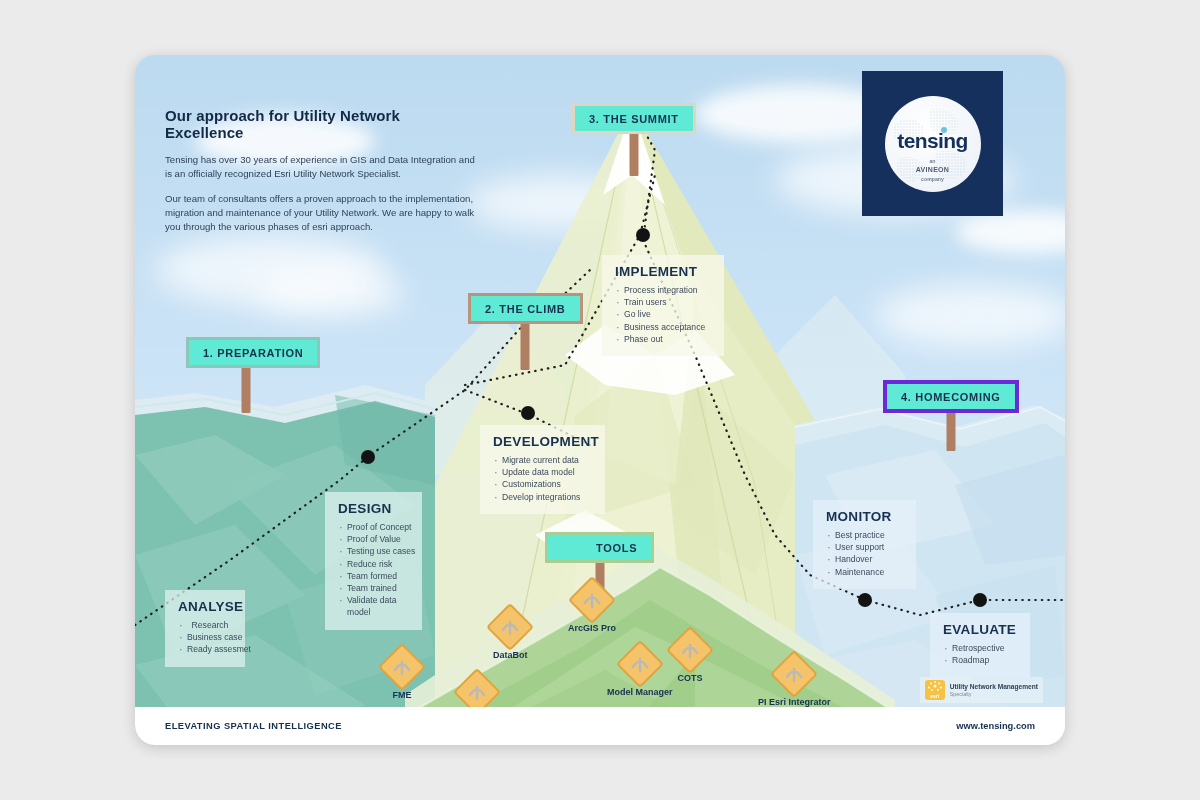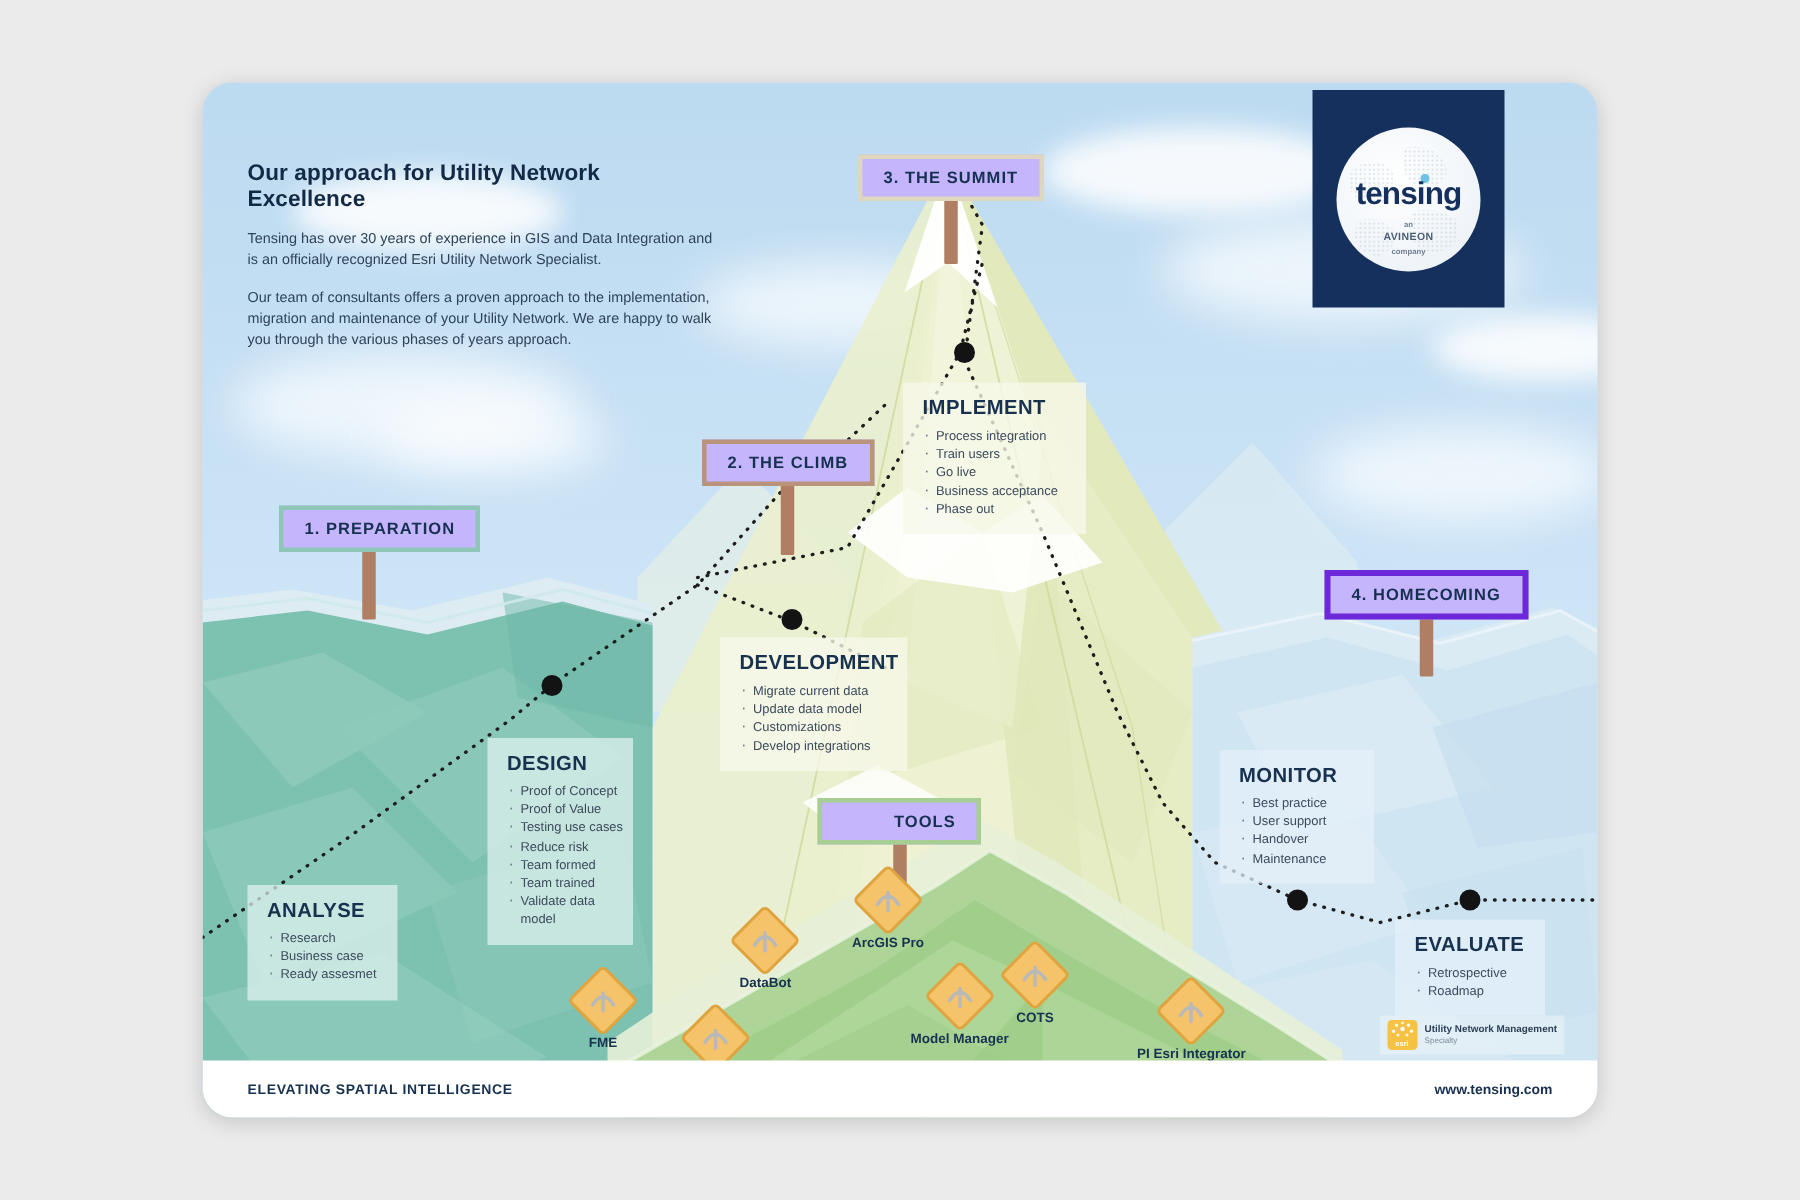--- a/index.html
+++ b/index.html
@@ -31,21 +31,21 @@
   .mtn-wrap { position:absolute; left:0; top:0; width:930px; height:690px; }
 
   
   .sign { position: absolute; }
   .sign .post {
     position: absolute; left: 50%; transform: translateX(-50%);
     width: 9px; background: #b07f63; border-radius: 1px;
   }
   .sign .board {
     position: relative;
-    background: #c4b5fd;
+    background: #5eead4;
     color: #16304f;
     font-weight: bold; font-size: 11px; letter-spacing: .7px;
     text-align: center;
     padding: 7px 14px 6px;
     white-space: nowrap;
     z-index: 2;
   }
   .sign.b-teal .board { border: 3px solid #8ec6b8; margin-left: 14px; }
   .sign.b-none .board { border: 3px solid #b9937c; }
   .sign.b-cream .board { border: 3px solid #ded6be; }
@@ -95,22 +95,22 @@
   
   #headtext { position: absolute; left: 30px; top: 52px; width: 315px; }
   #headtext h1 {
     font-size: 15px; font-weight: bold; color: #132a46;
     margin-bottom: 12px; letter-spacing: .1px;
   }
   #headtext p { font-size: 9.6px; color: #2f4358; line-height: 1.45; margin-bottom: 11px; }
 
   
   #logo {
-    position: absolute; right: 62px; top: 5px;
-    width: 128px; height: 145px; background: #15305c;
+    position: absolute; right: 62px; top: 16px;
+    width: 141px; height: 145px; background: #15305c;
   }
   #logo .circ {
     position: absolute; left: 50%; top: 50%;
     transform: translate(-50%,-50%);
     width: 96px; height: 96px; border-radius: 50%;
     background: radial-gradient(circle at 40% 35%, #ffffff 0%, #f2f6fa 60%, #e7eef5 100%);
     overflow: hidden;
   }
   #logo .globe {
     position:absolute; inset:0; opacity:.30;
@@ -233,21 +233,21 @@
     <circle cx="233" cy="402" r="7" fill="#131313"></circle>
     <circle cx="393" cy="358" r="7" fill="#131313"></circle>
     <circle cx="508" cy="180" r="7" fill="#131313"></circle>
     <circle cx="730" cy="545" r="7" fill="#131313"></circle>
     <circle cx="845" cy="545" r="7" fill="#131313"></circle>
   </svg>
 
   <div id="headtext">
     <h1>Our approach for Utility Network Excellence</h1>
     <p>Tensing has over 30 years of experience in GIS and Data Integration and is an officially recognized Esri Utility Network Specialist.</p>
-    <p>Our team of consultants offers a proven approach to the implementation, migration and maintenance of your Utility Network. We are happy to walk you through the various phases of years approach.</p>
+    <p>Our team of consultants offers a proven approach to the implementation, migration and maintenance of your Utility Network. We are happy to walk you through the various phases of esri approach.</p>
   </div>
 
   <div id="logo">
     <div class="circ">
       <svg class="globe" viewBox="0 0 96 96">
         <defs>
           <pattern id="dots" width="3" height="3" patternUnits="userSpaceOnUse">
             <circle cx="1" cy="1" r=".7" fill="#8fa6bd"></circle>
           </pattern>
         </defs>
@@ -284,21 +284,21 @@
   <div class="sign b-blue" style="left:748px; top:325px;">
     <div class="post" style="top:26px; height:45px;"></div>
     <div class="board">4. HOMECOMING</div>
   </div>
 
   <div class="sign b-green" style="left:410px; top:477px;">
     <div class="post" style="top:26px; height:40px;"></div>
     <div class="board" style="min-width:102px;padding-left:48px;">TOOLS</div>
   </div>
 
-  <div class="card t-teal" style="left:30px; top:535px; width:100px;">
+  <div class="card t-teal" style="left:30px; top:535px; width:80px;text-align:center;">
     <h3>ANALYSE</h3>
     <ul>
       <li>Research</li>
       <li>Business case</li>
       <li>Ready assesmet</li>
     </ul>
   </div>
 
   <div class="card t-teal" style="left:190px; top:437px; width:97px;">
     <h3>DESIGN</h3>

